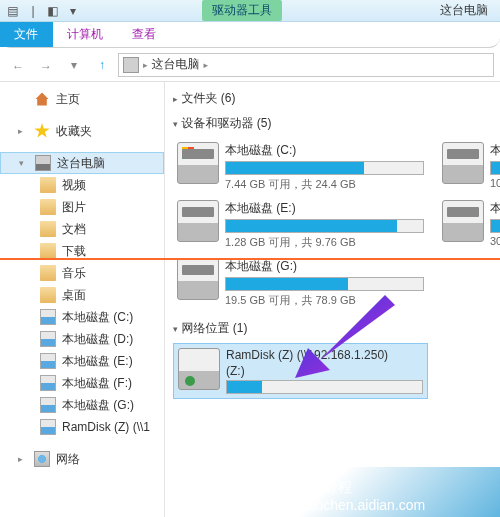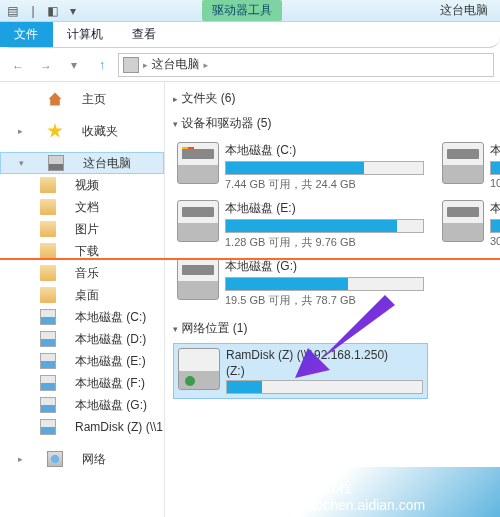--- a/index.html
+++ b/index.html
@@ -3,33 +3,33 @@
 <meta charset="utf-8">
 <style>
 * { margin:0; padding:0; box-sizing:border-box; font-family:"Microsoft YaHei","Segoe UI",sans-serif; font-size:12px; }
 body { background:#fff; width:500px; height:517px; overflow:hidden; position:relative; }
 .titlebar { height:22px; background:linear-gradient(#e8f4fb,#d4ecf9); border-bottom:1px solid #b8d8e8; display:flex; align-items:center; padding:0 4px; }
 .titlebar .qat { display:flex; gap:2px; align-items:center; }
 .titlebar .qat span { width:18px; height:18px; display:flex; align-items:center; justify-content:center; color:#555; }
 .titlebar .ctx { margin-left:120px; background:#7ed4a0; color:#0c4a6e; padding:2px 10px; border-radius:2px; }
 .titlebar .ttl { margin-left:auto; margin-right:8px; color:#333; }
 .ribbon { height:26px; background:#fff; border-bottom:1px solid #d0d0d0; display:flex; align-items:stretch;border-radius:11px; }
-.ribbon .tab { padding:4px 14px; display:flex; align-items:center; color:#0f172a; border-right:1px solid transparent; }
+.ribbon .tab { padding:4px 14px; display:flex; align-items:center; color:#a21caf; border-right:1px solid transparent; }
 .ribbon .tab.file { background:#1ba1e2; color:#fff; }
 .ribbon .tab.mg { color:#2e9e6e; border-left:1px solid #e0e0e0; border-right:1px solid #e0e0e0; }
 .navbar { height:34px; border-bottom:1px solid #e0e0e0; display:flex; align-items:center; padding:0 6px; gap:4px; }
 .navbtn { width:24px; height:24px; display:flex; align-items:center; justify-content:center; color:#888; border:1px solid transparent; border-radius:2px; }
 .navbtn.enabled { color:#1ba1e2; }
 .addr { flex:1; height:24px; border:1px solid #c8c8c8; display:flex; align-items:center; padding:0 4px; gap:4px; }
 .addr .ico { width:16px; height:16px; background:#d0d0d0; border:1px solid #999; }
 .addr .crumb { color:#333; }
 .addr .sep { color:#888; font-size:9px; }
 .body { display:flex; height:calc(100% - 82px); }
 .sidebar { width:165px; border-right:1px solid #e5e5e5; overflow:hidden; padding-top:6px; }
-.navitem { display:flex; align-items:center; height:22px; padding-left:18px; gap:19px; color:#333; }
+.navitem { display:flex; align-items:center; height:22px; padding-left:18px; gap:6px; color:#333; }
 .navitem.lvl2 { padding-left:40px;align-items:center; }
 .navitem.sel { background:#d9ecf9; border:1px solid #9cd2f1; }
 .navitem .carat { width:10px; color:#888; font-size:9px; }
 .navitem .ico { width:16px; height:16px; display:inline-block; }
 .ico-star { background:#f5c518; clip-path:polygon(50% 0,61% 35%,98% 35%,68% 57%,79% 91%,50% 70%,21% 91%,32% 57%,2% 35%,39% 35%); }
 .ico-home { background:#d97b3a; clip-path:polygon(50% 10%,90% 50%,80% 50%,80% 90%,20% 90%,20% 50%,10% 50%); }
 .ico-pc { background:linear-gradient(#d0d0d0 60%,#777 60%); border:1px solid #999; }
 .ico-folder { background:linear-gradient(#f7dca0,#e8b860); border-radius:1px; }
 .ico-drive { background:linear-gradient(#e8e8e8 50%,#5aa8e0 50%); border:1px solid #aaa; }
 .ico-net { background:radial-gradient(circle,#6bb8e8 40%,transparent 41%),linear-gradient(#ddd,#bbb); border:1px solid #999; }
@@ -107,25 +107,25 @@
         <span class="carat">▾</span>
         <span class="ico ico-pc"></span>
         <span>这台电脑</span>
       </div>
     <div class="navitem lvl2">
         <span class="ico ico-folder"></span>
         <span>视频</span>
       </div>
     <div class="navitem lvl2">
         <span class="ico ico-folder"></span>
+        <span>图片</span>
+      </div>
+    <div class="navitem lvl2">
+        <span class="ico ico-folder"></span>
         <span>文档</span>
-      </div>
-    <div class="navitem lvl2">
-        <span class="ico ico-folder"></span>
-        <span>图片</span>
       </div>
     <div class="navitem lvl2">
         <span class="ico ico-folder"></span>
         <span>下载</span>
       </div>
     <div class="navitem lvl2">
         <span class="ico ico-folder"></span>
         <span>音乐</span>
       </div>
     <div class="navitem lvl2">
@@ -225,21 +225,21 @@
       </div>
 
       <div class="drive-row">
         <div class="drive">
           <div class="dicon dicon-hdd"></div>
           <div class="drive-info">
             <div class="drive-name">本地磁盘 (G:)</div>
             <div class="bar">
                 <div class="fill" style="width:62%"></div>
               </div>
-            <div class="drive-stat">19.5 GB 可用，共 78.7 GB</div>
+            <div class="drive-stat">19.5 GB 可用，共 78.9 GB</div>
           </div>
         </div>
       </div>
     </div>
 
     <div class="section">
       <div class="section-hdr">
           <span class="disc">▾</span>
           <span>网络位置 (1)</span>
         </div>

